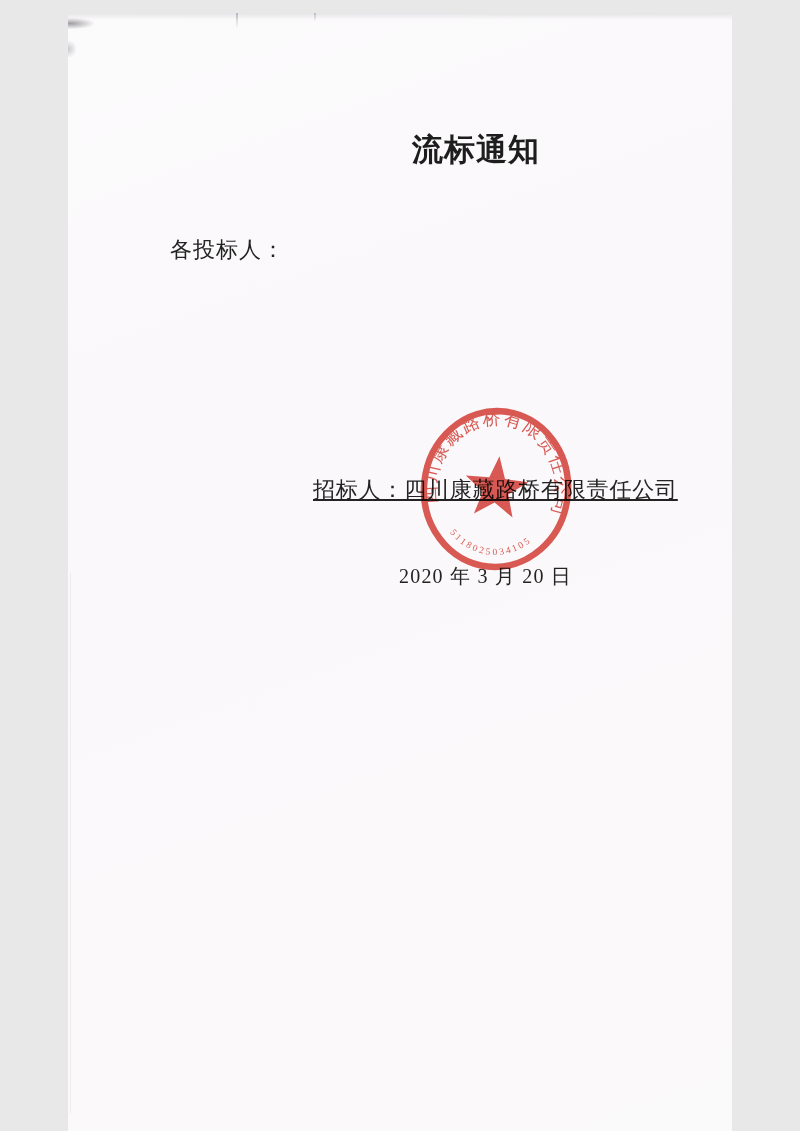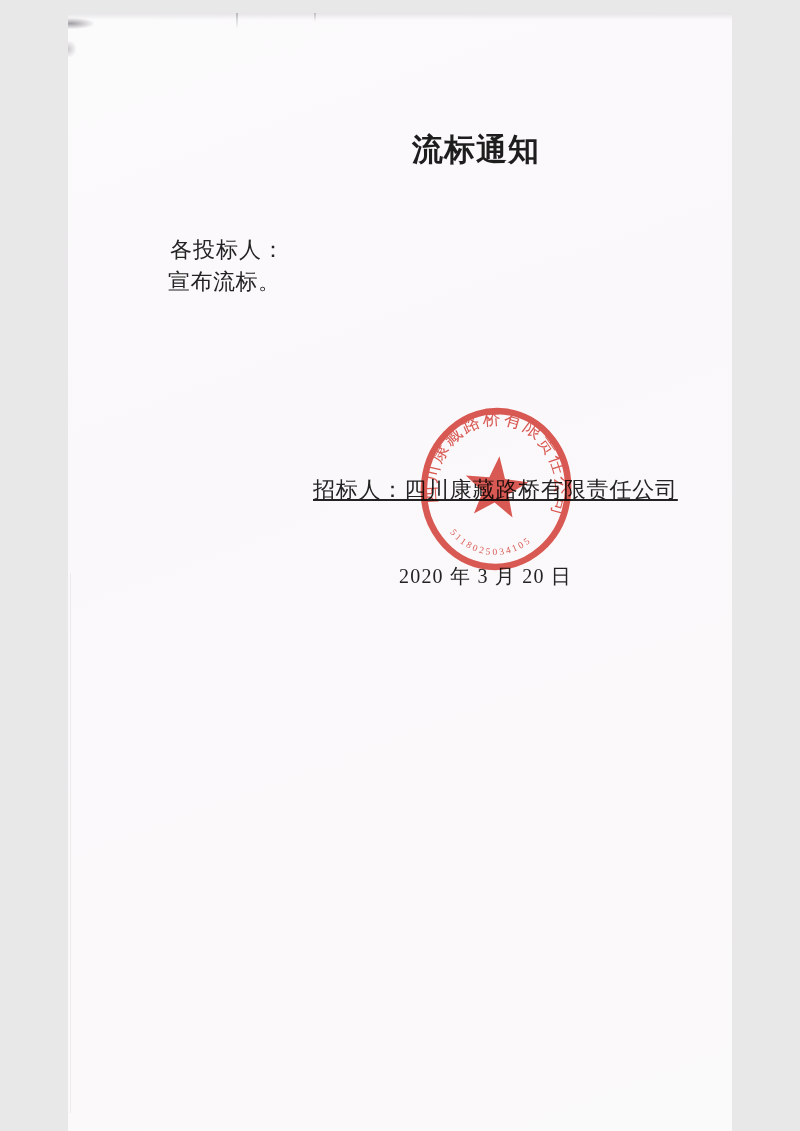--- a/index.html
+++ b/index.html
@@ -68,21 +68,20 @@
   <div class="left-smudge"></div>
   <div class="edge-tick-1"></div>
   <div class="edge-tick-2"></div>
   <div class="left-edge-line"></div>
 
   <div class="doc-title">流标通知</div>
 
   <div class="salutation">各投标人：</div>
 
   <div class="body-block">
-    <div>宣布流标。</div>
   </div>
 
   <div class="signature-line">招标人：四川康藏路桥有限责任公司</div>
 
   <div class="date-line">2020 年 3 月 20 日</div>
 
   <svg class="seal" viewBox="0 0 220 224">
     <g transform="rotate(6 110 112)">
       <ellipse cx="110" cy="112" rx="72" ry="78" fill="none" stroke-width="6.5" stroke="#d8423a"></ellipse>
       <path d="M110,79 L117.9,101.1 L141.4,101.8 L122.8,116.2 L129.4,138.7 L110,125.5 L90.6,138.7 L97.2,116.2 L78.6,101.8 L102.1,101.1 Z" fill="#d8423a"></path>

